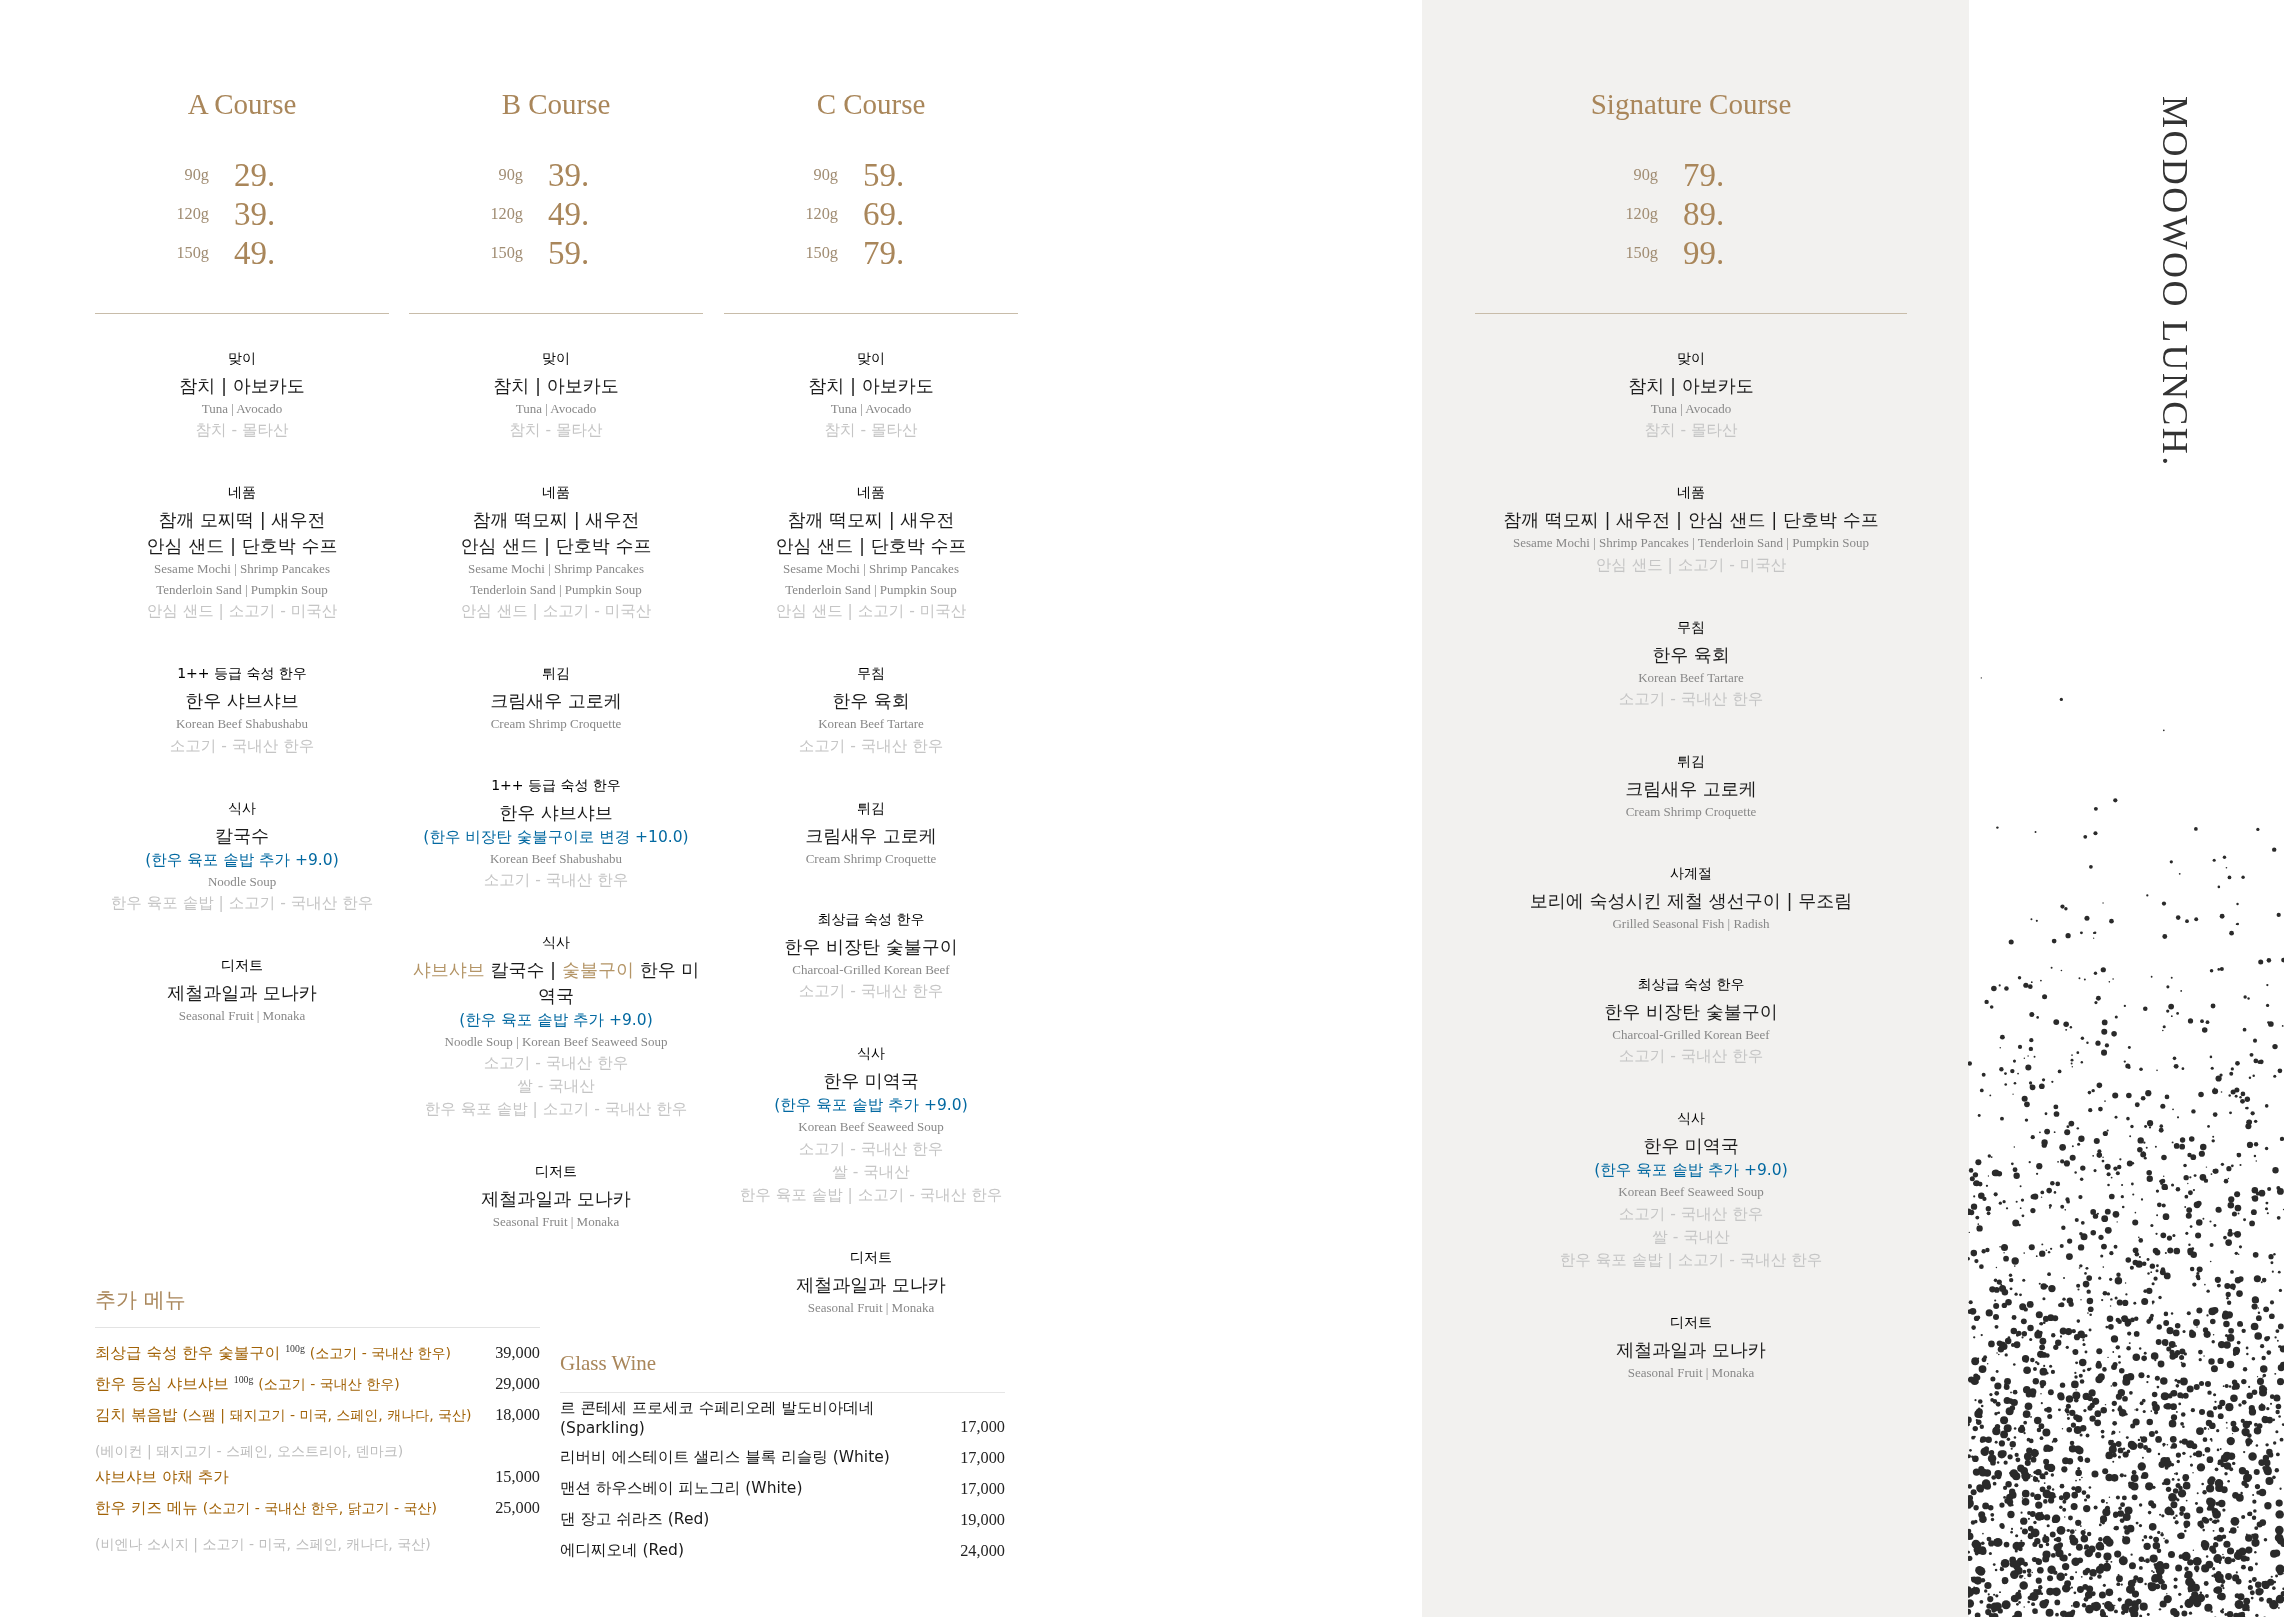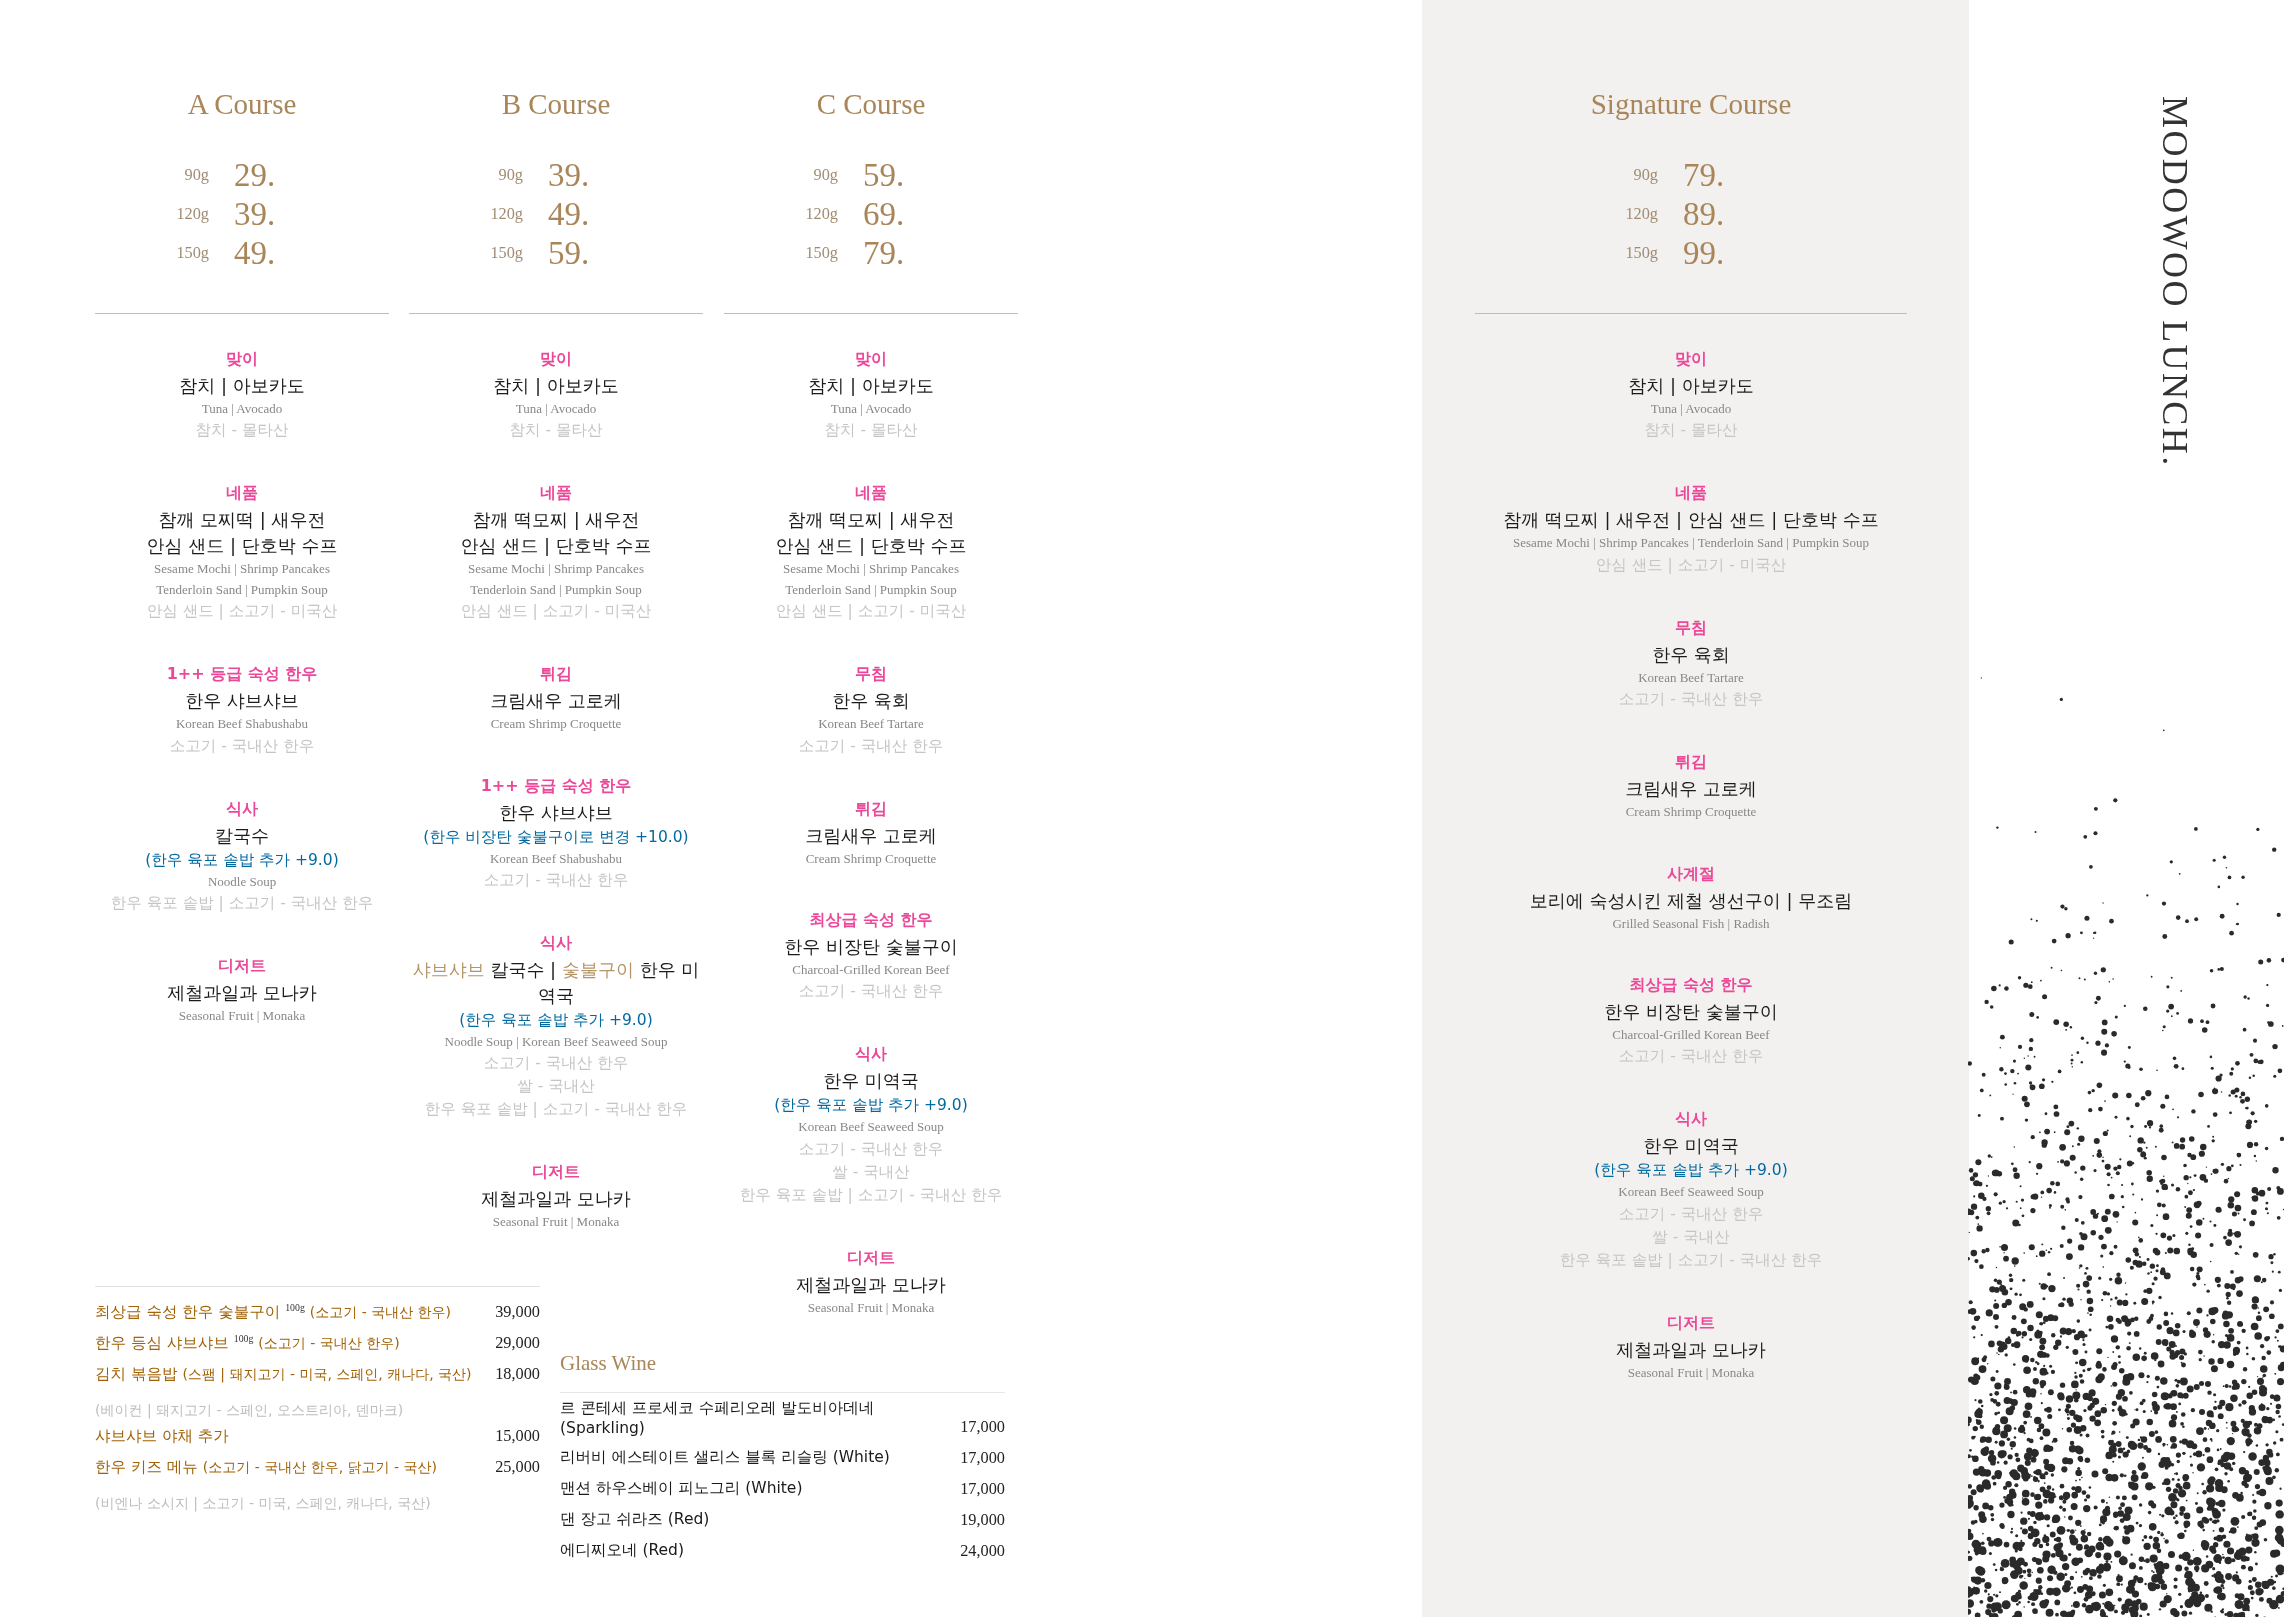--- a/index.html
+++ b/index.html
@@ -21,21 +21,21 @@
 
   .course { position: absolute; top: 0; text-align: center; }
   .course-title { position: absolute; top: 88px; left: 0; right: 0; font-size: 29px; color: #a9865a; }
   .prices { position: absolute; top: 157px; left: 0; right: 0; }
   .price-row { position: relative; height: 39px; }
   .weight { position: absolute; top: 8.2px; font-size: 16.3px; color: #a08c72; text-align: right; width: 57px; }
   .amount { position: absolute; top: 0; font-size: 33px; color: #a9865a; }
   .divider { position: absolute; top: 313px; left: 0; right: 0; height: 0; border-top: 1.6px solid #c8bca9; }
   .menu { position: absolute; top: 344px; left: 0; right: 0; }
   .section { margin-bottom: 36px; }
-  .sec-head { font-size: 16px; font-weight: bold; color: #ec4899; line-height: 29px; }
+  .sec-head { font-size: 14px; font-weight: normal; color: #000000; line-height: 29px; }
   .dish { font-size: 18px; color: #1b1b1b; line-height: 26px; }
   .note { font-size: 15.5px; color: #0369a1; line-height: 23px; }
   .eng { font-size: 13px; color: #888; line-height: 20.4px; }
   .origin { font-size: 15.5px; color: #c5c5c5; line-height: 23px; }
   .accent { color: #b49567; }
 
   .extra { position: absolute; left: 95px; top: 1286px; width: 445px; }
   .extra-title { font-size: 21px; color: #a9865a; height: 41px; }
   .extra-rule { border-top: 1.6px solid #e3e3e3; margin-bottom: 14.7px; }
   .ex-row { display: flex; justify-content: space-between; align-items: baseline; height: 31px; font-size: 15.5px; }
@@ -2348,20 +2348,21 @@
       </div>
       <div class="section">
         <div class="sec-head sans">디저트</div>
         <div class="dish sans">제철과일과 모나카</div>
         <div class="eng serif">Seasonal Fruit | Monaka</div>
       </div>
     </div>
   </div>
 
 <div class="extra">
+  <div class="extra-title sans">추가 메뉴</div>
   <div class="extra-rule"></div>
   <div id="extra-list">
       <div class="ex-row sans">
         <span><span class="ex-name">최상급 숙성 한우 숯불구이</span> <span class="ex-sup serif">100g</span> <span class="ex-origin">(소고기 - 국내산 한우)</span></span>
         <span class="ex-price serif">39,000</span>
       </div>
       <div class="ex-row sans">
         <span><span class="ex-name">한우 등심 샤브샤브</span> <span class="ex-sup serif">100g</span> <span class="ex-origin">(소고기 - 국내산 한우)</span></span>
         <span class="ex-price serif">29,000</span>
       </div>

